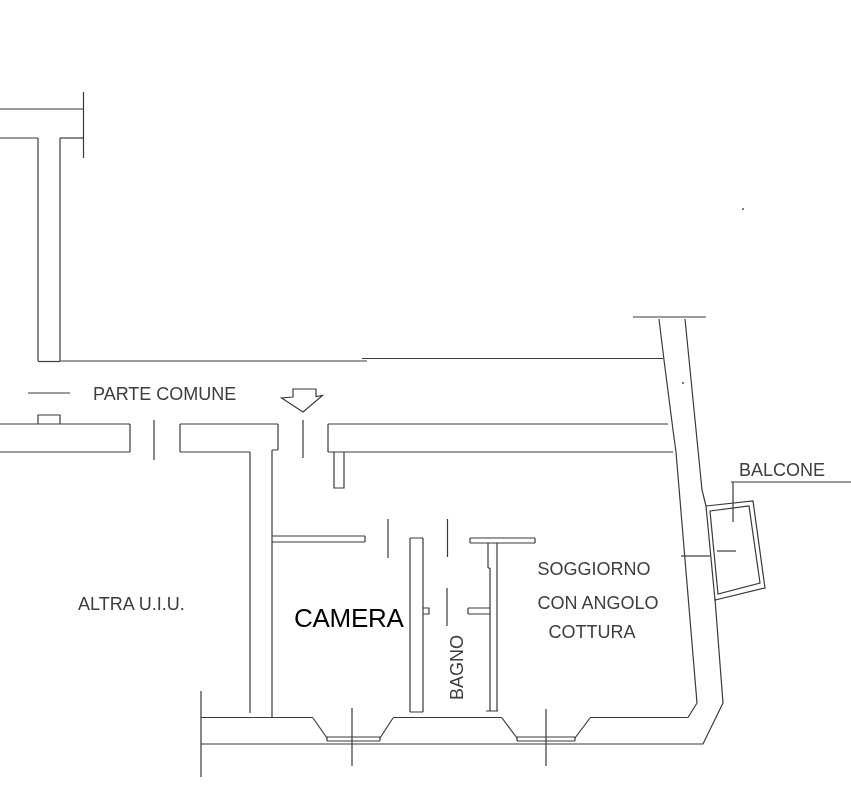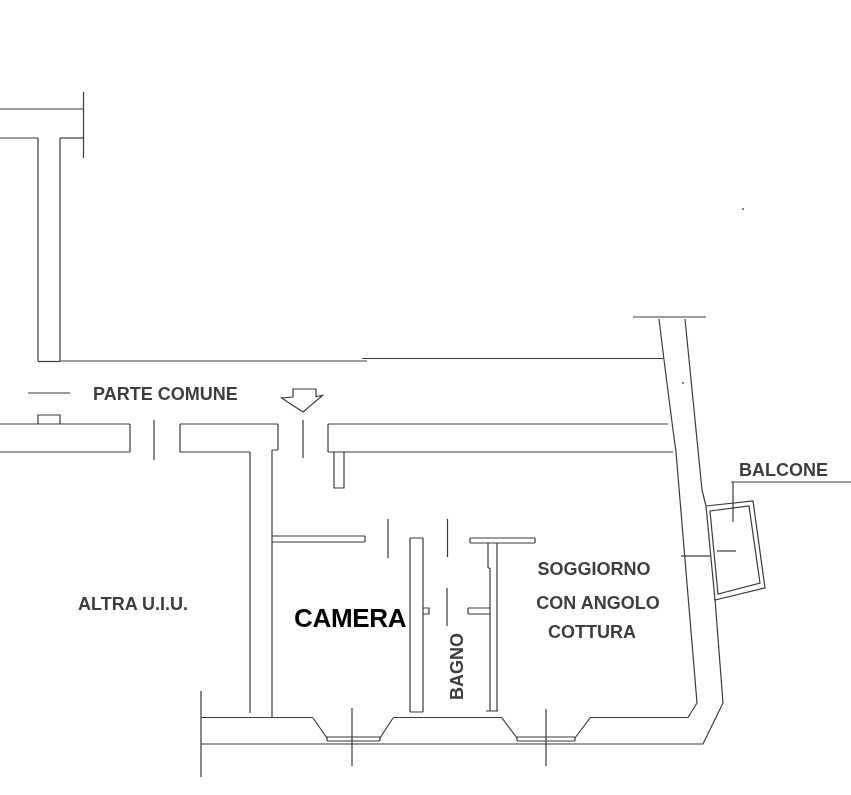--- a/index.html
+++ b/index.html
@@ -1,16 +1,16 @@
 <!DOCTYPE html>
 <html><head>
 <meta charset="utf-8">
 <style>
   html,body{margin:0;padding:0;background:#ffffff;}
-  .plan-wrap{width:851px;height:795px;background:#ffffff;position:relative;font-family:"Liberation Sans",sans-serif;font-weight:bold;}
+  .plan-wrap{width:851px;height:795px;background:#ffffff;position:relative;font-family:"Liberation Sans",sans-serif;}
   svg{display:block;}
   svg text{font-family:"Liberation Sans",sans-serif;}
   .lbl{font-size:18px;}
   .lbl-big{font-size:26px;letter-spacing:-0.3px;}
 </style>
 </head>
 <body>
 
 <div class="plan-wrap">
 <svg width="851" height="795" viewBox="0 0 851 795" xmlns="http://www.w3.org/2000/svg">

